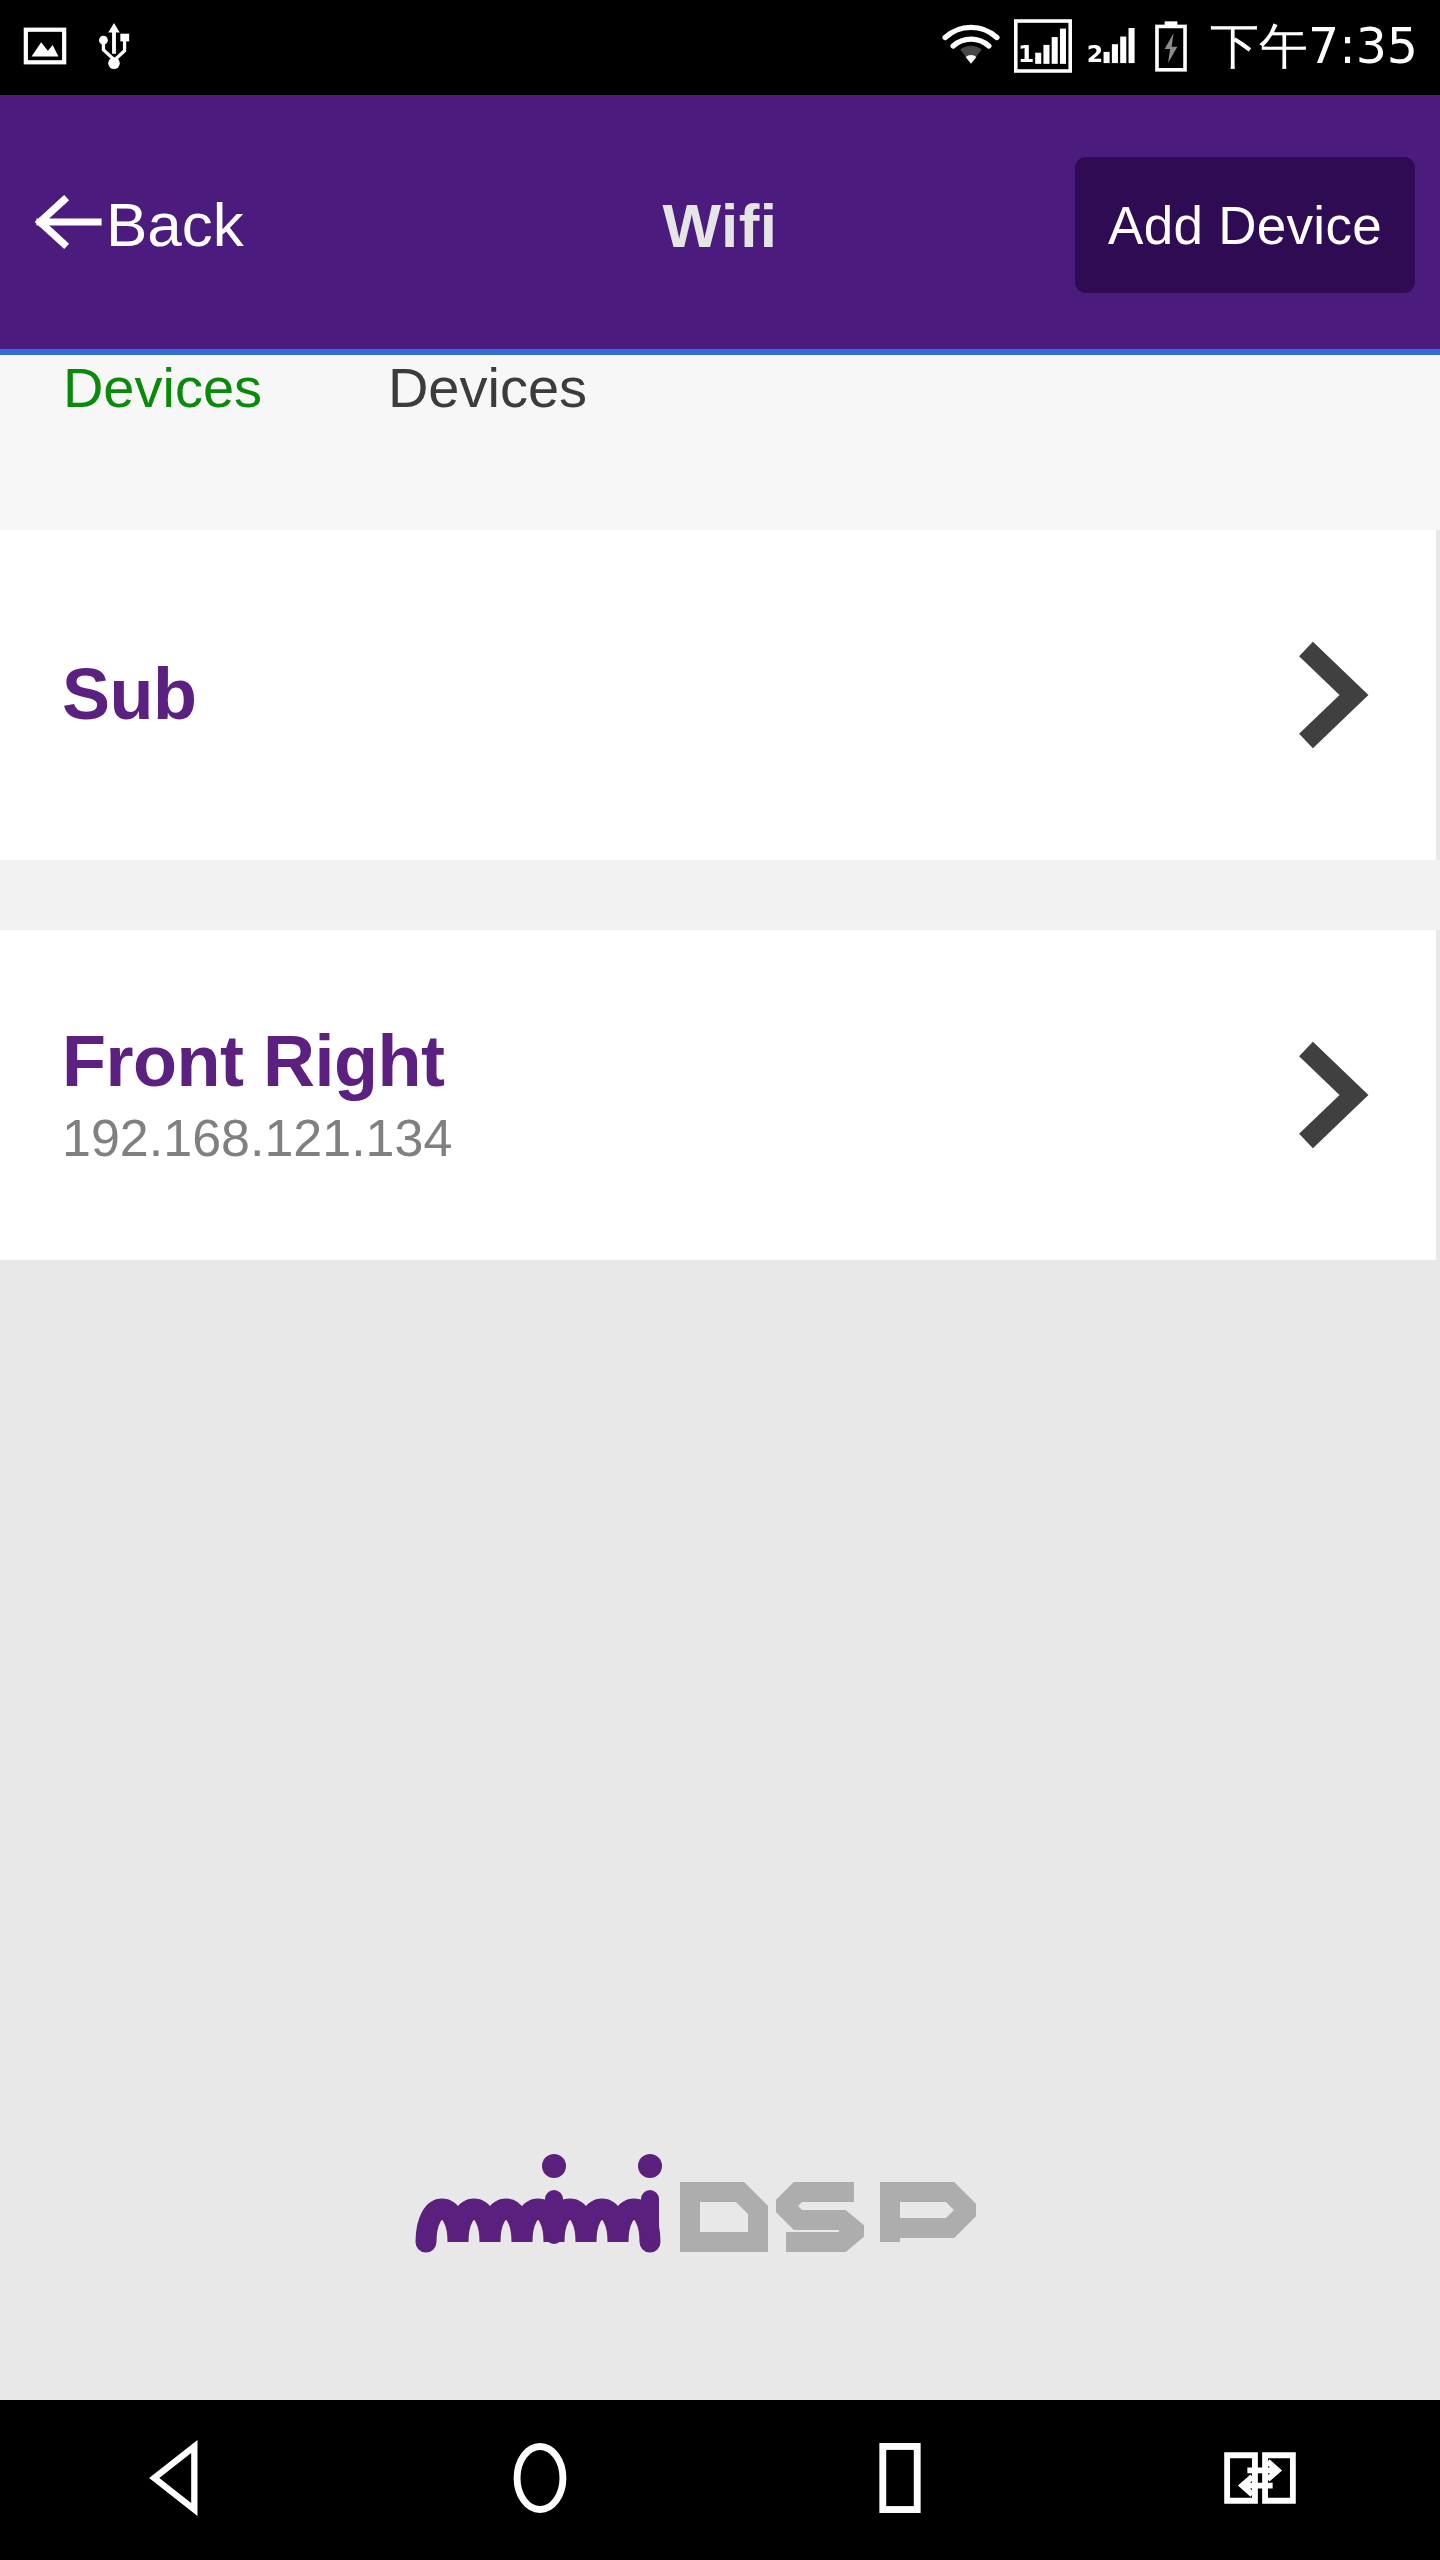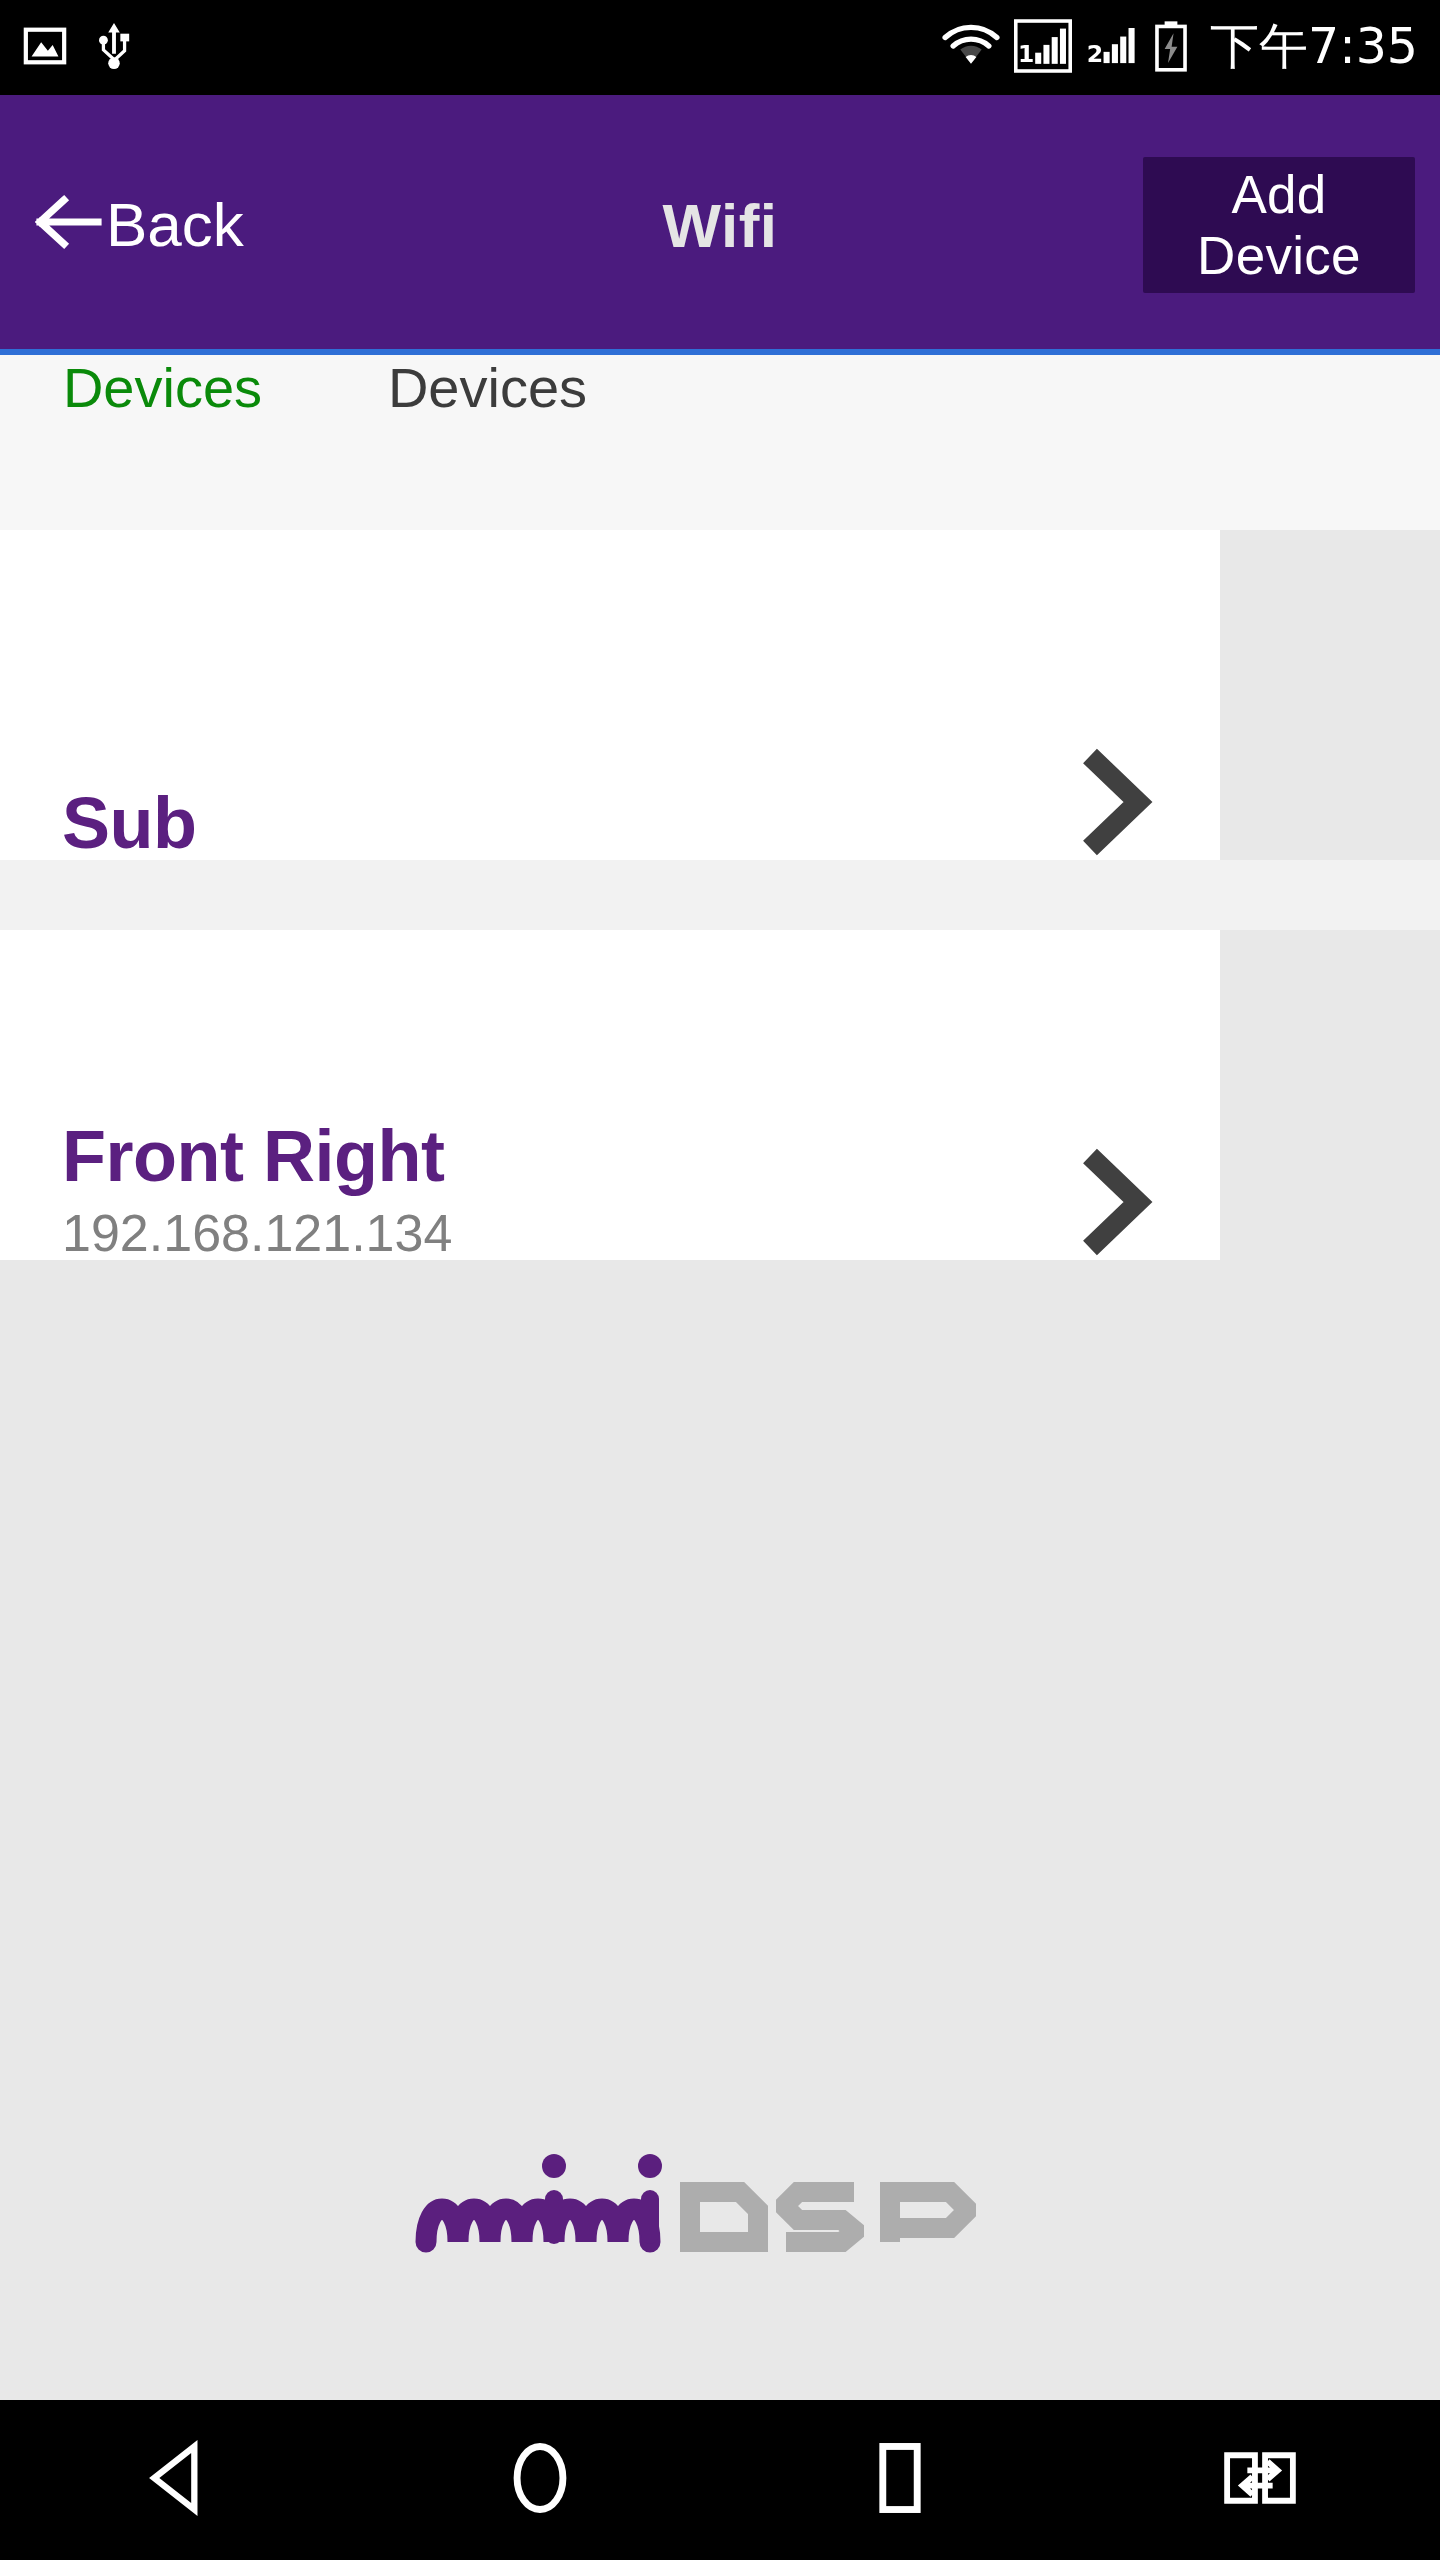--- a/index.html
+++ b/index.html
@@ -36,22 +36,22 @@
     display:flex; align-items:flex-start; padding:14px 16px;
   }
   .back-label{ color:#fff; font-size:62px; font-weight:400; line-height:1; }
   .header-title{
     position:absolute; left:0; top:50%; transform:translateY(-50%);
     width:1440px; text-align:center; color:#e5e5e5; font-size:62px; font-weight:600;
     letter-spacing:0.5px; pointer-events:none;
   }
   .add-device{
     position:absolute; right:25px; top:50%; transform:translateY(-50%);
-    background:#2E0B52; color:#fff; border:none; border-radius:2px;
-    width:272px; height:136px; font-size:53px; font-family:"Liberation Sans", sans-serif;
+    background:#2E0B52; color:#fff; border:none; border-radius:11px;
+    width:340px; height:136px; font-size:53px; font-family:"Liberation Sans", sans-serif;
     letter-spacing:0.3px; cursor:pointer;
   }
 
   
   .tabs{
     position:absolute; left:0; top:355px; width:1440px; height:175px;
     background:#f7f7f7; display:flex; align-items:flex-start;
   }
   .tab{
     display:flex; align-items:center; justify-content:center;
@@ -60,22 +60,22 @@
   }
   .tab-devices{ width:325px; color:#0a8a0a; }
   .tab-history{ width:325px; color:#3c3c3c; }
   .tab-filler{
     flex:1; margin:20px 0 20px 0; background:#f3f3f3;
   }
 
   
   .list{ position:absolute; left:0; top:530px; width:1440px; }
   .row{
-    position:relative; width:1220px; height:330px; background:#fff;
-    display:flex; align-items:flex-end; padding:0 60px 0 62px; cursor:pointer;
+    position:relative; width:1436px; height:330px; background:#fff;
+    display:flex; align-items:center; padding:0 60px 0 62px; cursor:pointer;
   }
   .row-text{ display:flex; flex-direction:column; gap:14px; }
   .row-name{
     color:#5B2080; font-size:72px; font-weight:700; line-height:1.02;
     letter-spacing:-0.5px;
   }
   .row-ip{ color:#808080; font-size:52px; font-weight:400; line-height:1.02; }
   .chevron{ margin-left:auto; display:flex; align-items:center; }
   .separator{ width:1440px; height:35px; background:#f2f2f2; }
 

